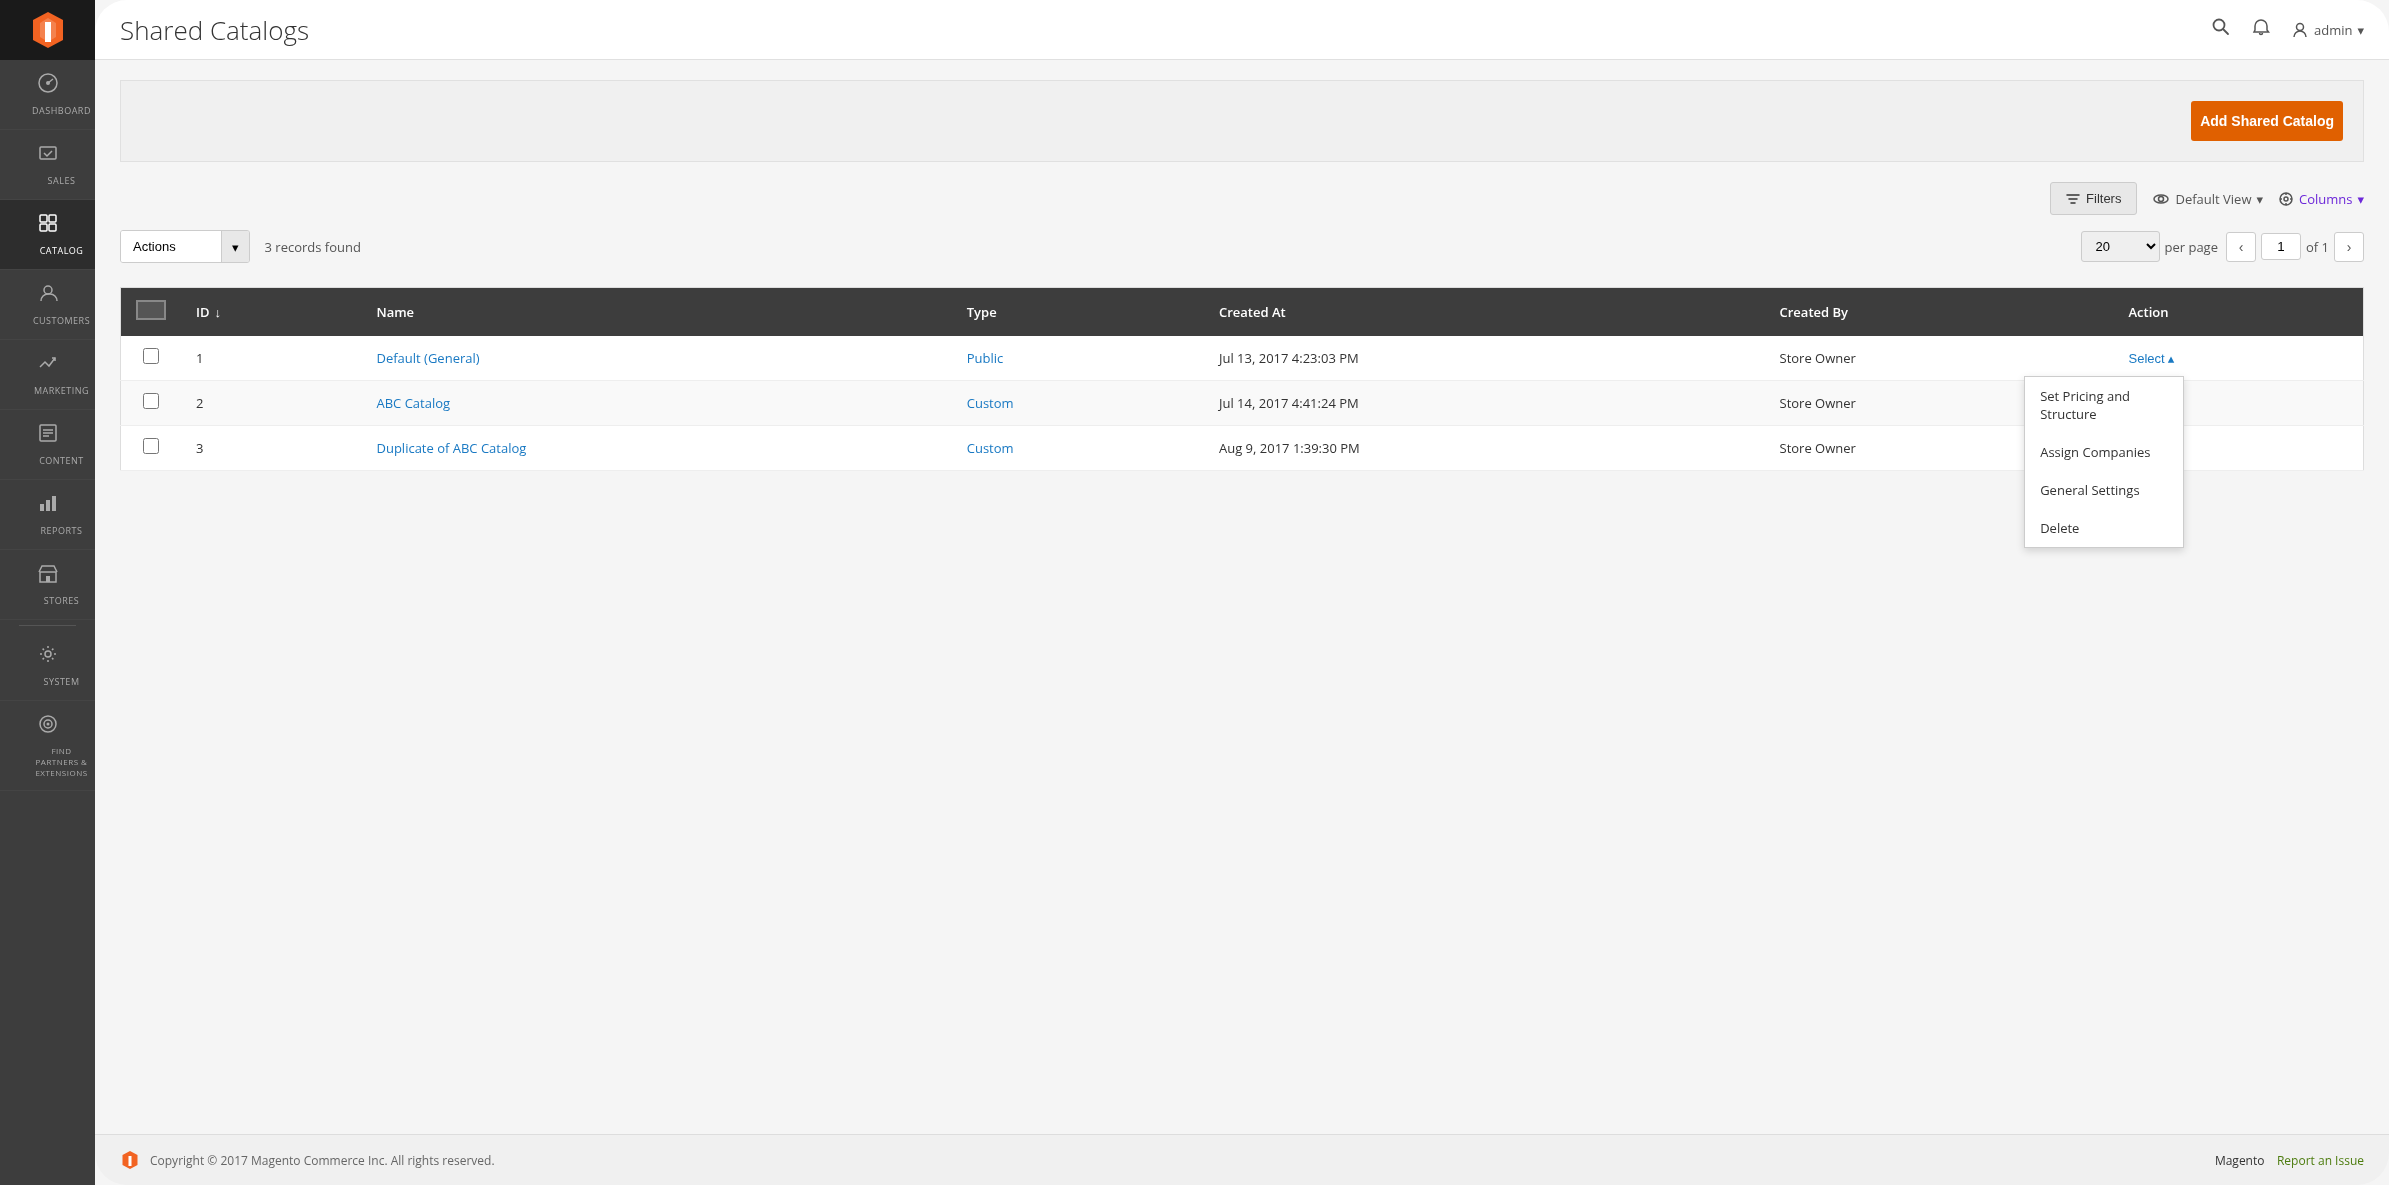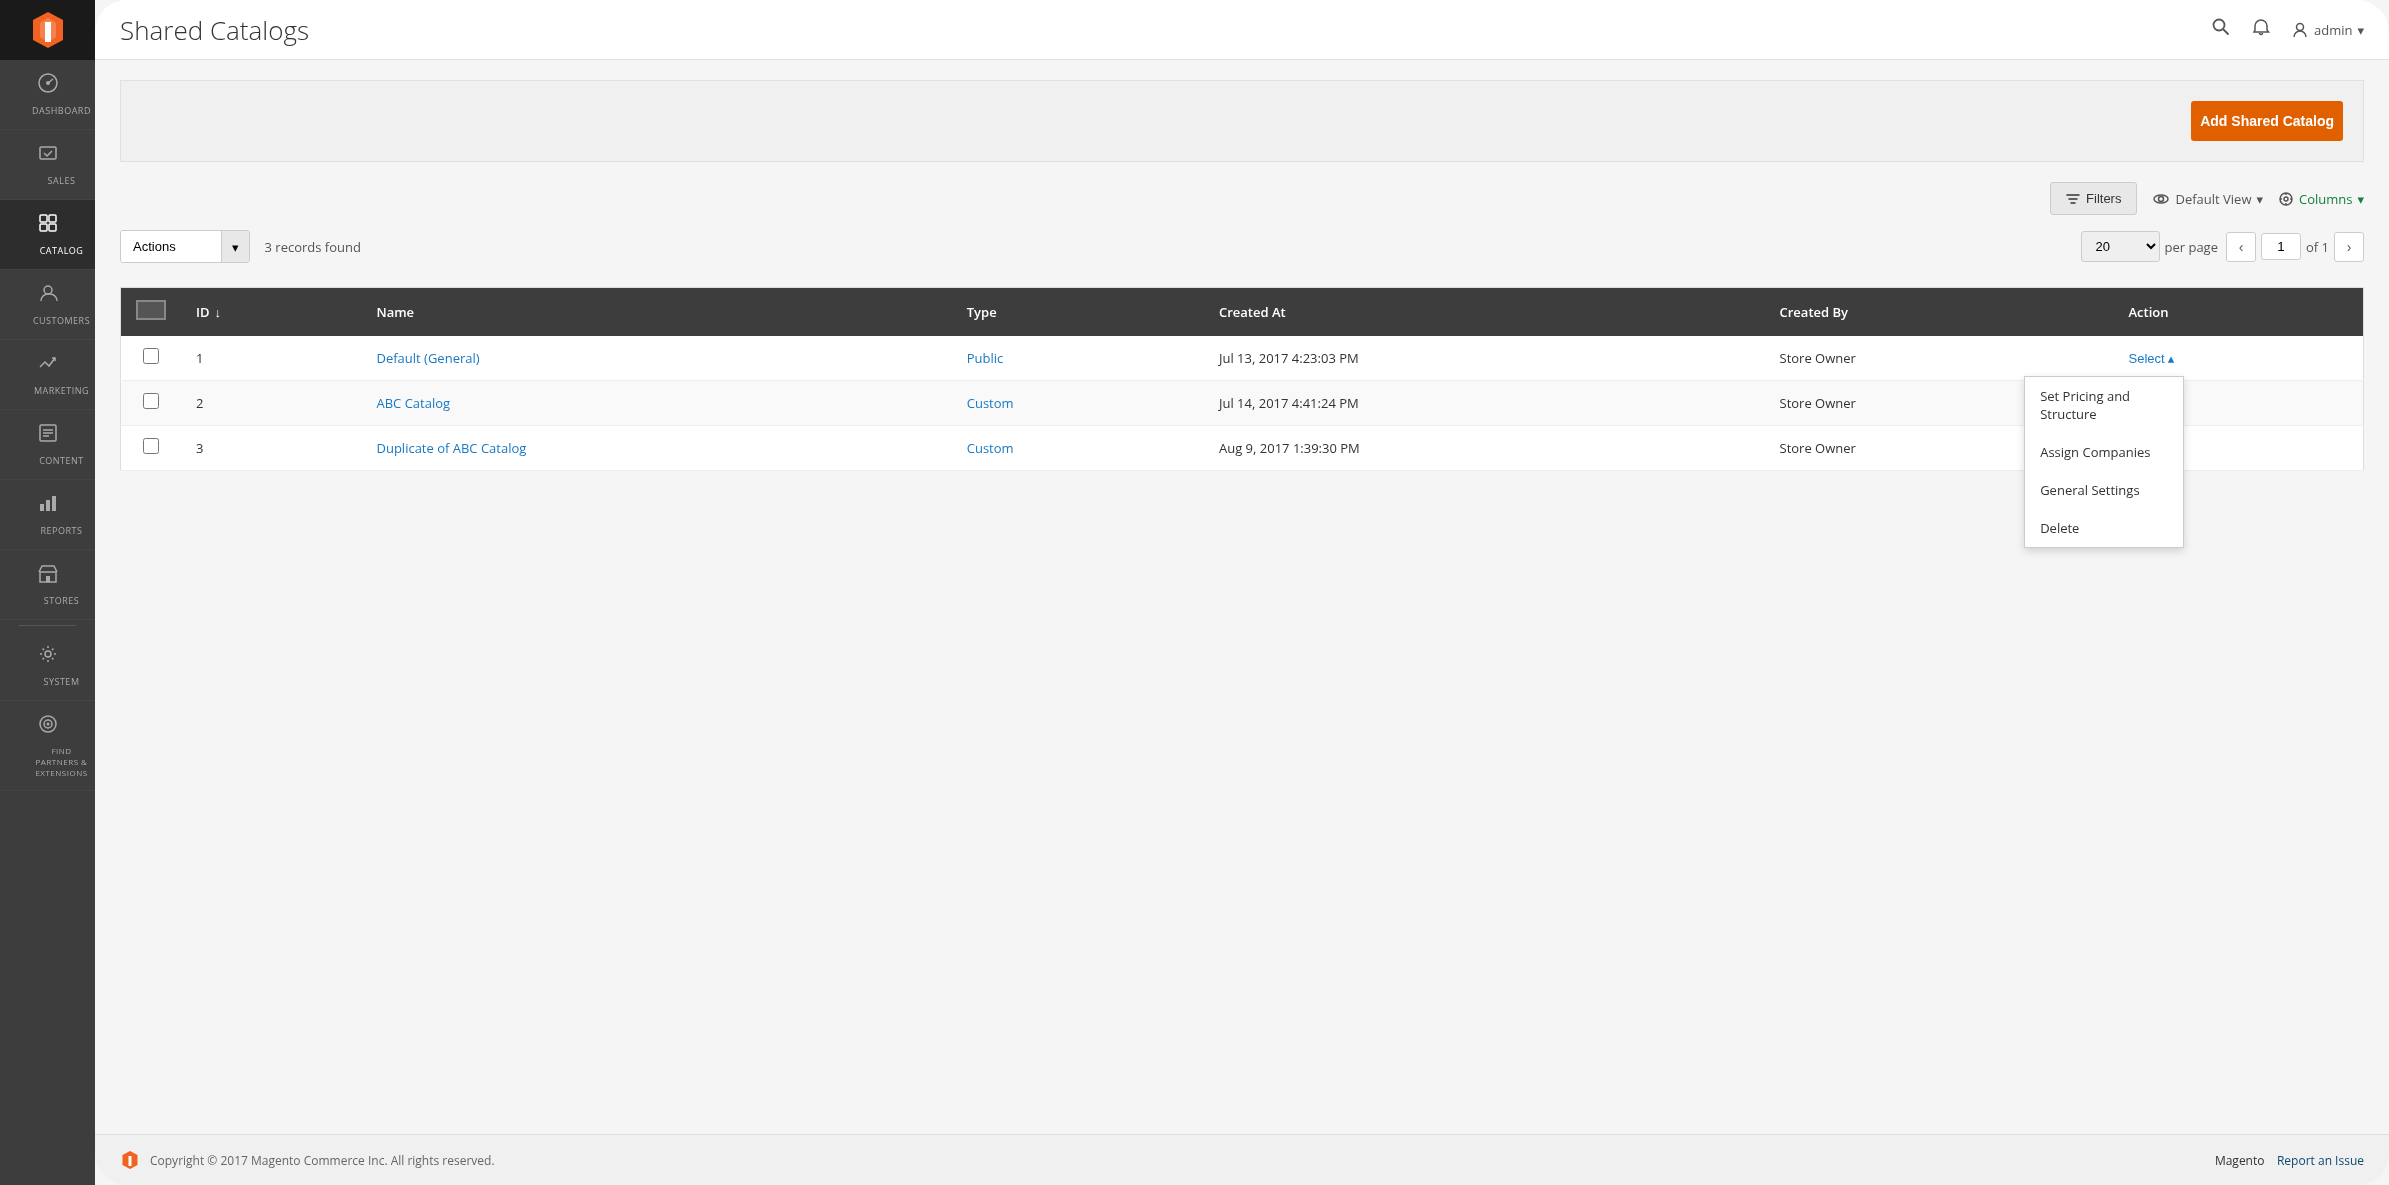--- a/index.html
+++ b/index.html
@@ -146,21 +146,21 @@
       gap: 5px;
       cursor: pointer;
       color: #555;
       font-size: 13px;
     }
     .columns-btn {
       display: flex;
       align-items: center;
       gap: 5px;
       cursor: pointer;
-      color: #15803d;
+      color: #6d28d9;
       font-size: 13px;
       text-align: center;
     }
 
     
     .actions-bar {
       display: flex;
       align-items: center;
       justify-content: space-between;
       margin-bottom: 24px;
@@ -353,21 +353,21 @@
       align-items: center;
       gap: 10px;
       color: #666;
       font-size: 12px;
     }
     .footer-right {
       font-size: 12px;
       color: #333;
     }
     .report-issue {
-      color: #0c4a6e;
+      color: #4d7c0f;
       cursor: pointer;
       font-size: 12px;
     }
   </style>
 </head>
 <body>
 
 <nav class="sidebar">
   <div class="sidebar-logo">
     <svg class="magento-logo" viewBox="0 0 40 40">

